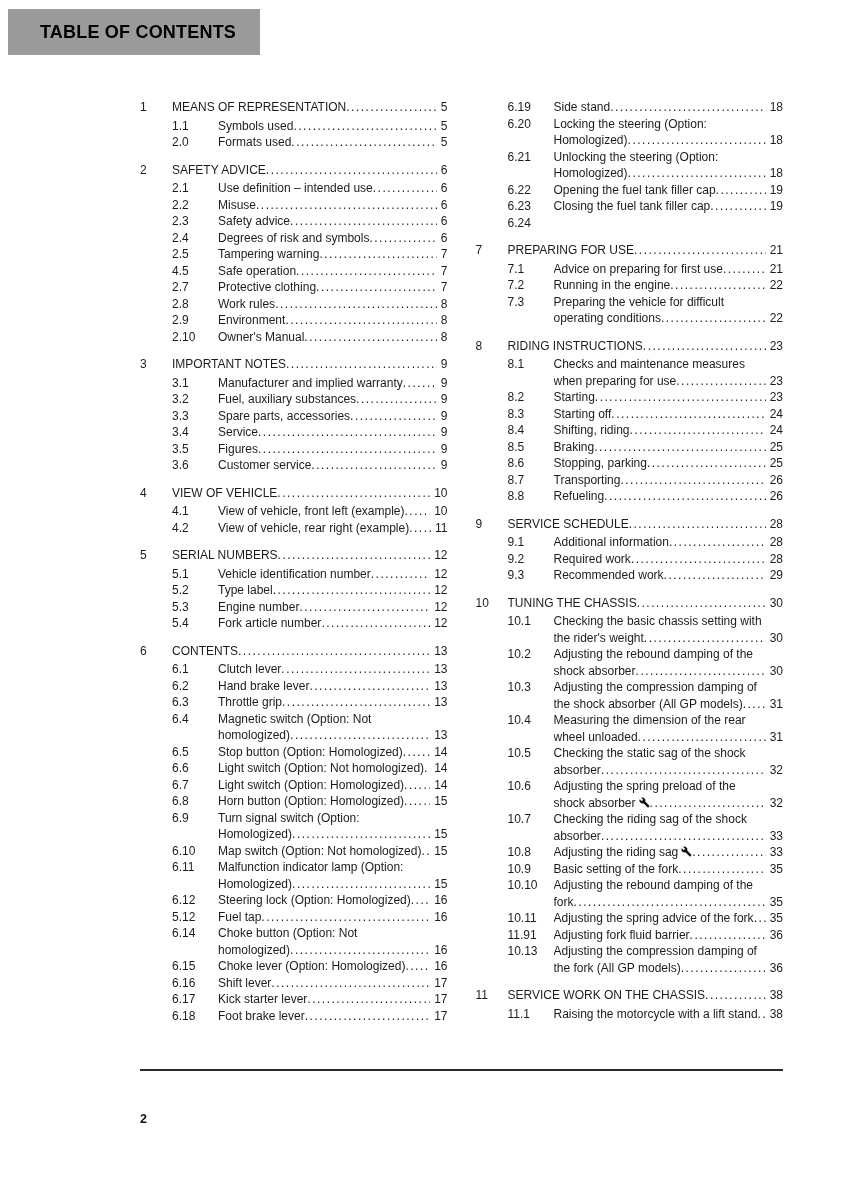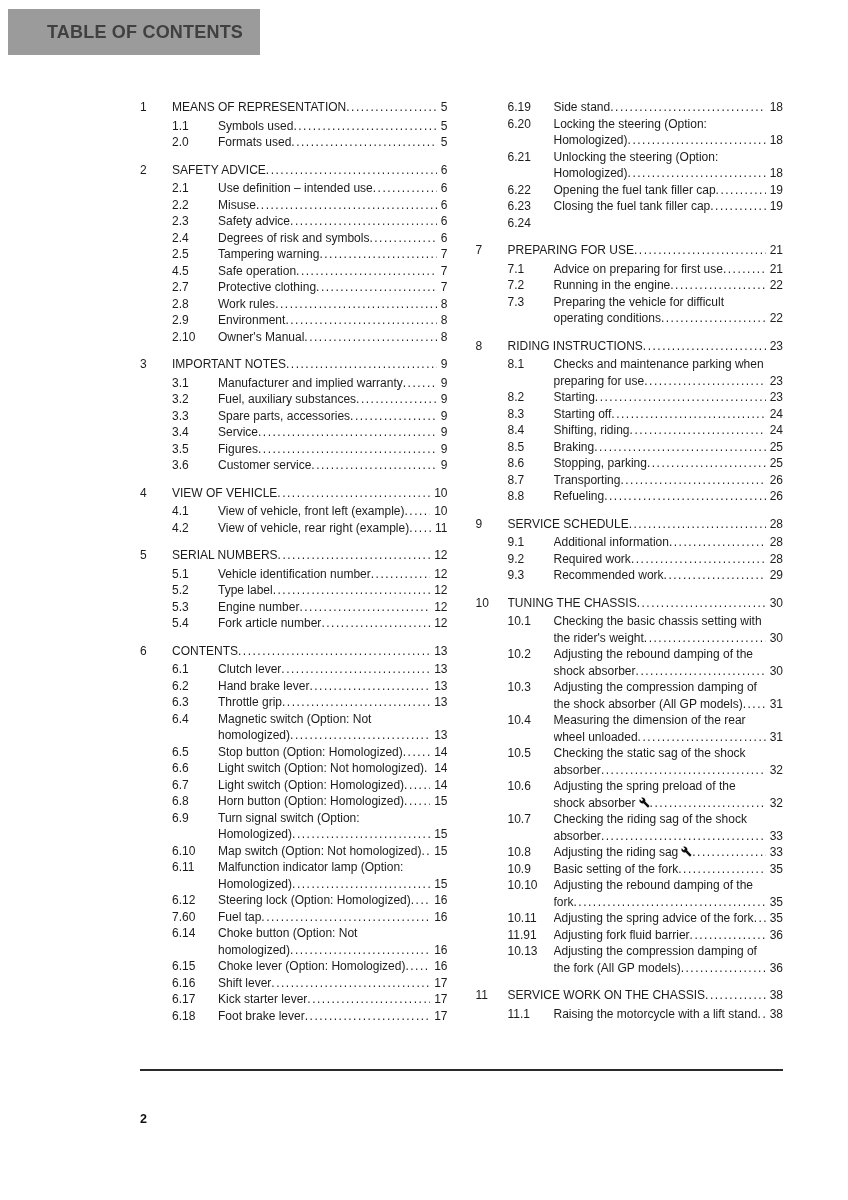--- a/index.html
+++ b/index.html
@@ -11,22 +11,22 @@
     color: #1c1c1c;
     position: relative;
     overflow: hidden;
   }
   .toc-header {
     position: absolute; left: 8px; top: 9px;
     width: 252px; height: 46px;
     display: flex; align-items: center;
   }
   .toc-header h1 {
-    margin: 12px; padding-left: 27px;
-    font-size: 18px; font-weight: bold; color: #404040;
+    margin: 5px; padding-left: 27px;
+    font-size: 18px; font-weight: bold; color: #000000;
     letter-spacing: 0.2px;
   }
   .content {
     position: absolute; left: 140px; top: 99px;
     width: 643px;
     display: flex; gap: 28px;
   }
   .toc-col { flex: 1 1 0; min-width: 0; font-size: 12px; line-height: 16.5px; }
 
   .entry { display: flex; align-items: flex-start; }
@@ -357,21 +357,21 @@
           </span>
         </div>
         <div class="entry section">
           <span class="num">6.12</span>
           <span class="body">
             <span class="title"><span>Steering lock (Option: Homologized)</span></span>
             <span class="pagenum">16</span>
           </span>
         </div>
         <div class="entry section">
-          <span class="num">7.60</span>
+          <span class="num">5.12</span>
           <span class="body">
             <span class="title"><span>Fuel tap</span></span>
             <span class="pagenum">16</span>
           </span>
         </div>
         <div class="entry section">
           <span class="num">6.14</span>
           <span class="body">
             <span class="title"><span>Choke button (Option: Not homologized)</span></span>
             <span class="pagenum">16</span>
@@ -476,21 +476,21 @@
         <div class="entry chapter">
           <span class="num">8</span>
           <span class="body">
             <span class="title"><span>RIDING INSTRUCTIONS</span></span>
             <span class="pagenum">23</span>
           </span>
         </div>
         <div class="entry section">
           <span class="num">8.1</span>
           <span class="body">
-            <span class="title"><span>Checks and maintenance parking when preparing for use</span></span>
+            <span class="title"><span>Checks and maintenance measures when preparing for use</span></span>
             <span class="pagenum">23</span>
           </span>
         </div>
         <div class="entry section">
           <span class="num">8.2</span>
           <span class="body">
             <span class="title"><span>Starting</span></span>
             <span class="pagenum">23</span>
           </span>
         </div>

